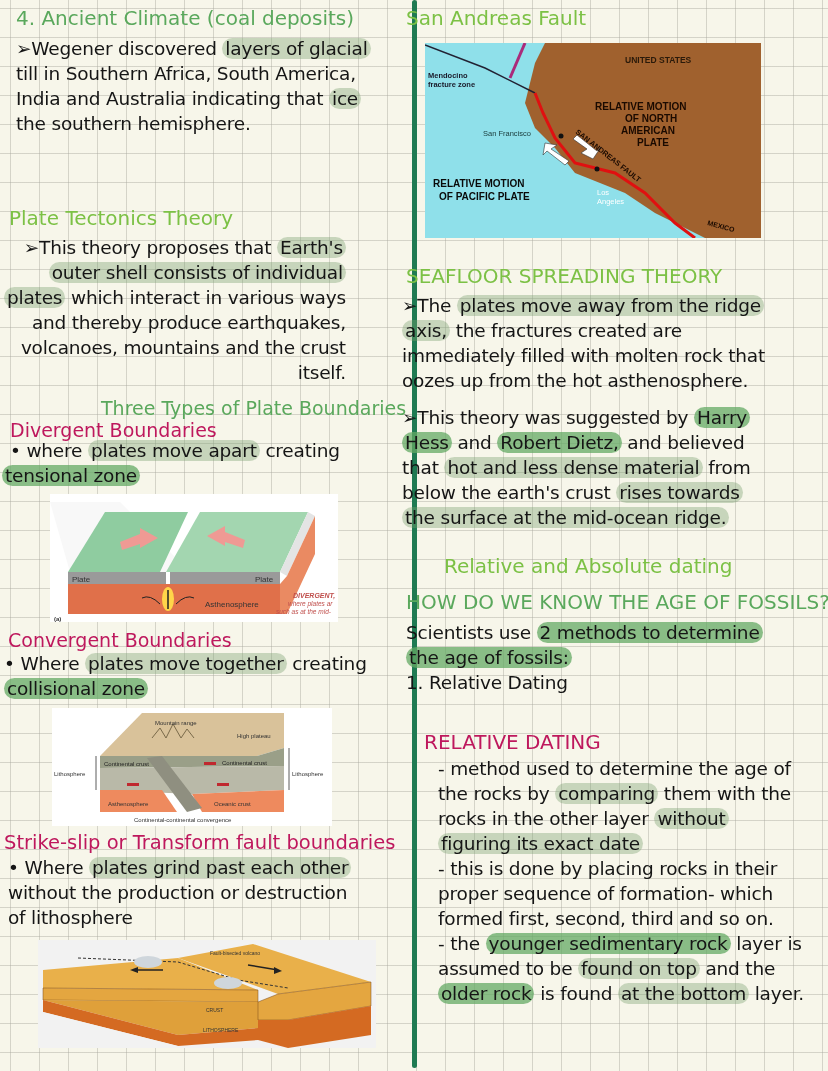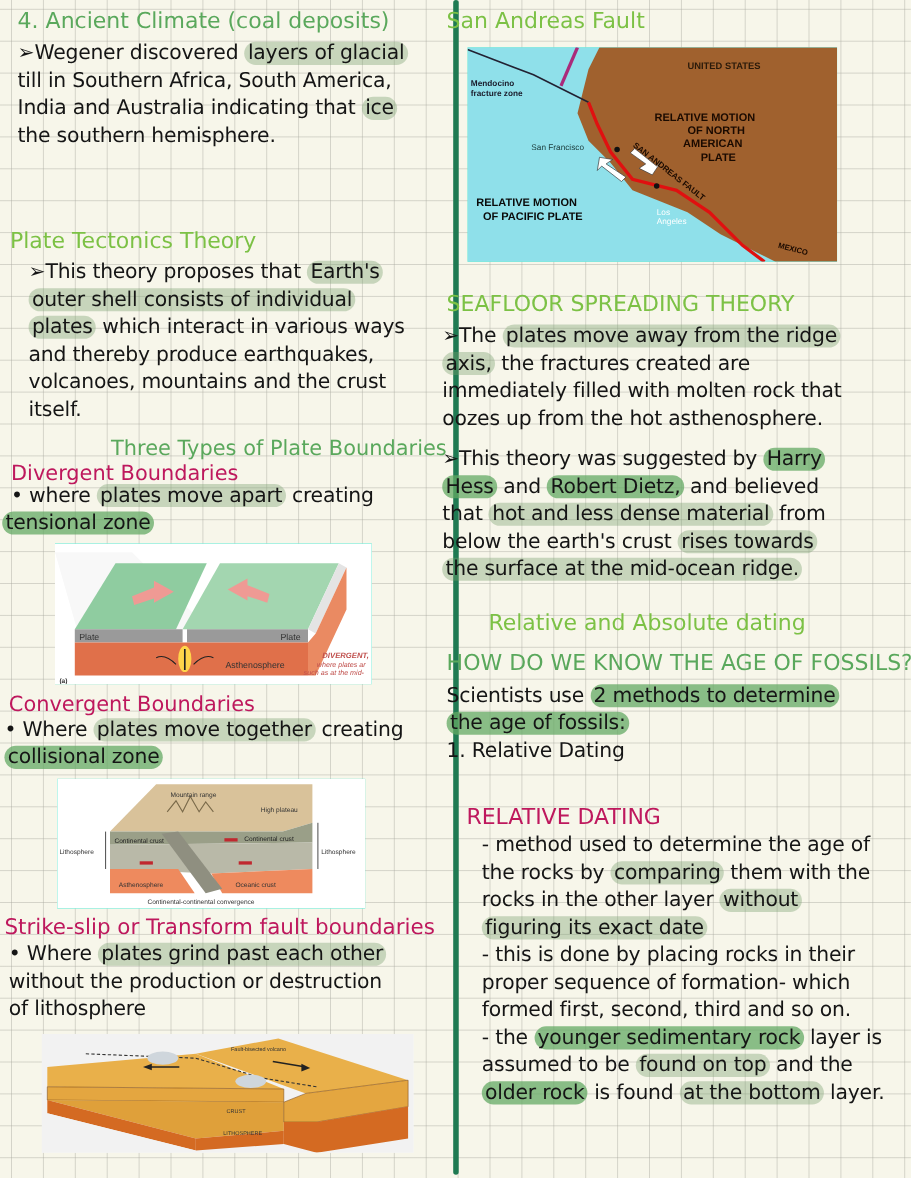--- a/index.html
+++ b/index.html
@@ -22,41 +22,41 @@
     background:#1f7a52; border-radius:3px;
   }
   .abs { position:absolute; }
   .h-green { color:#5aa85c; font-size:20px; line-height:24px; white-space:nowrap; }
   .h-lime { color:#7cc145; font-size:20px; line-height:24px; white-space:nowrap; }
   .h-teal { color:#be185d; font-size:20px; line-height:24px; white-space:nowrap; }
   .body-text { font-size:18.5px; line-height:25px; white-space:nowrap; letter-spacing:-0.2px; }
   .line { display:block; height:25px; }
   .hl { background:rgba(120,160,110,0.38); border-radius:12px; padding:0 3px; }
   .hl-strong { background:rgba(100,170,100,0.75); border-radius:12px; padding:0 3px; }
-  .figure { position:absolute; background:#5eead4; overflow:hidden; }
+  .figure { position:absolute; background:#f97316; overflow:hidden; }
   .figure svg { display:block; }
   .fig-label { font-family:"Liberation Sans", sans-serif; }
 </style>
 </head>
 <body>
 
 <div class="divider"></div>
 
 <div class="col col-left">
 
   <div class="abs h-green" style="left:16px; top:6px;">4. Ancient Climate (coal deposits)</div>
   <div class="abs body-text" style="left:16px; top:36px;">
     <span class="line"><span>➢Wegener discovered </span><span class="hl">layers of glacial</span></span>
     <span class="line"><span>till in Southern Africa, South America,</span></span>
     <span class="line"><span>India and Australia indicating that </span><span class="hl">ice</span></span>
     <span class="line"><span>the southern hemisphere.</span></span>
   </div>
 
   <div class="abs h-lime" style="left:9px; top:206px;">Plate Tectonics Theory</div>
-  <div class="abs body-text" style="left:26px; top:235px;">
+  <div class="abs body-text" style="left:4px; top:235px;text-align:right;">
     <span class="line"><span>➢This theory proposes that </span><span class="hl">Earth's</span></span>
     <span class="line"><span class="hl">outer shell consists of individual</span></span>
     <span class="line"><span class="hl">plates</span><span> which interact in various ways</span></span>
     <span class="line"><span>and thereby produce earthquakes,</span></span>
     <span class="line"><span>volcanoes, mountains and the crust</span></span>
     <span class="line"><span>itself.</span></span>
   </div>
 
   <div class="abs h-green" style="left:55px; top:396px; font-size:19px;margin-left:46px;">Three Types of Plate Boundaries</div>
   <div class="abs h-teal" style="left:10px; top:418px; font-size:19px;">Divergent Boundaries</div>

